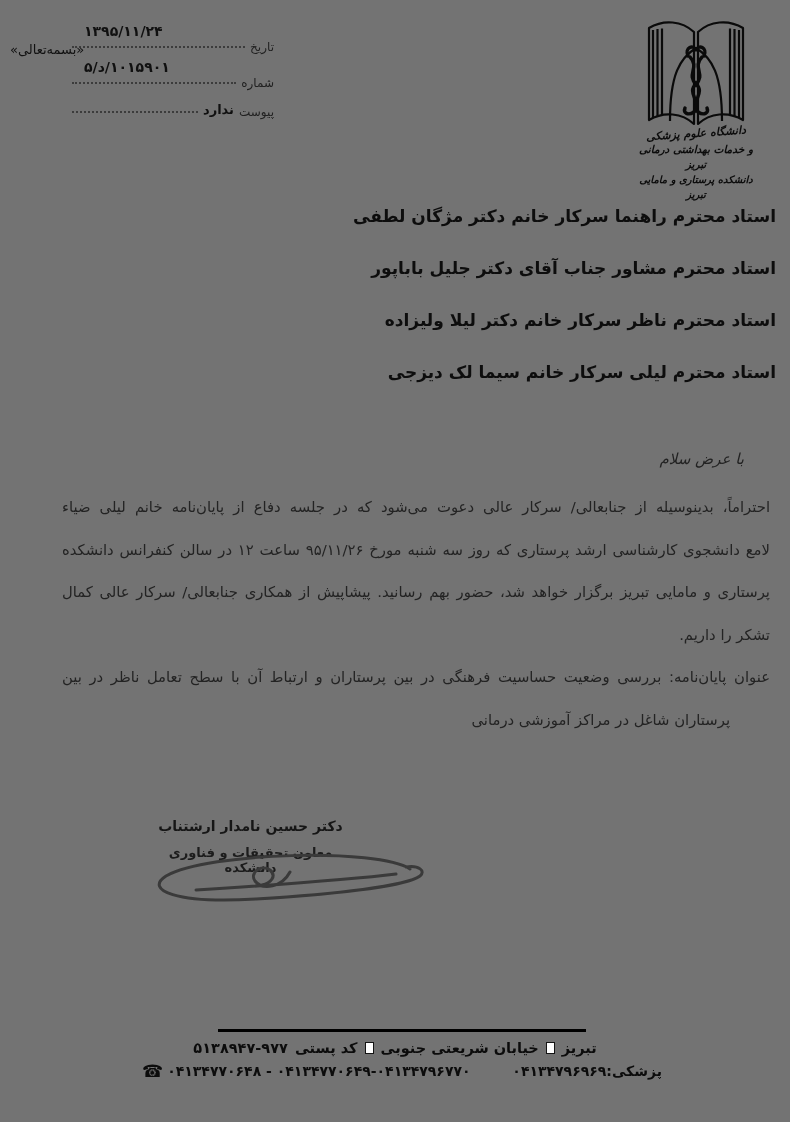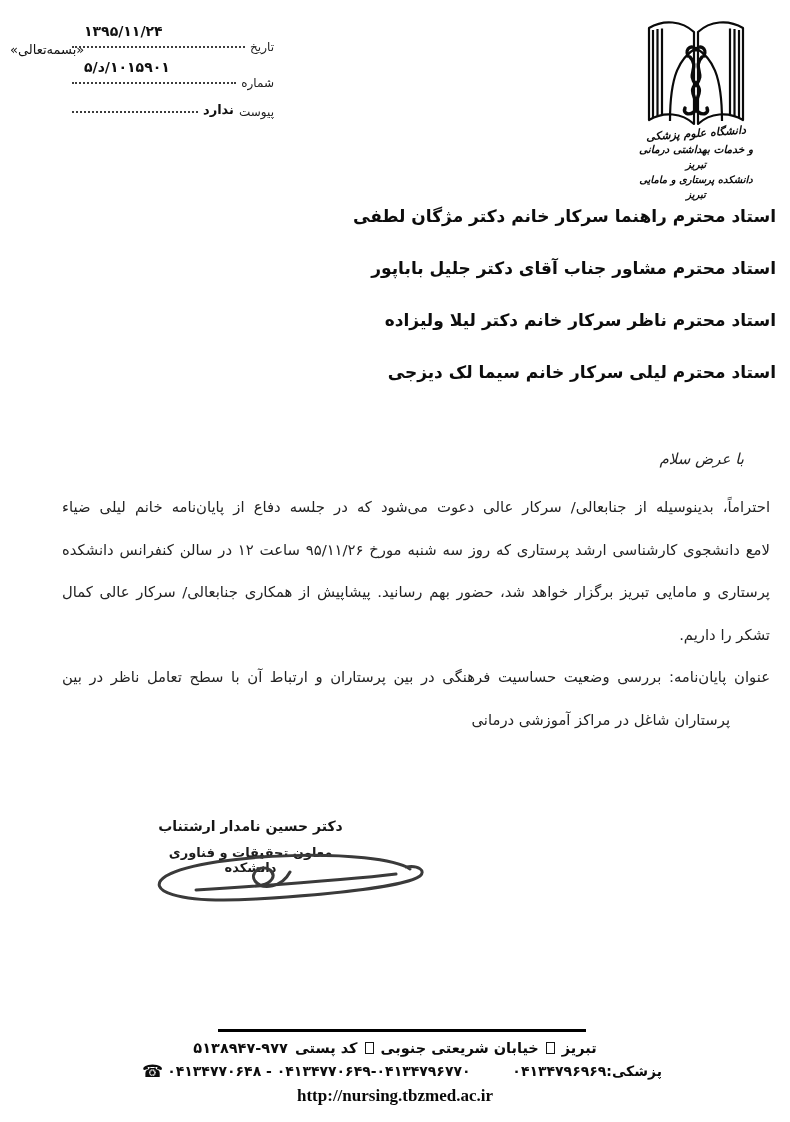--- a/index.html
+++ b/index.html
@@ -1,17 +1,17 @@
 <!DOCTYPE html>
 <html lang="fa"><head>
 <meta charset="utf-8">
 <style>
   html,body{margin:0;padding:0;background:#e8e8e8;}
   .page{
-    width:790px;height:1122px;position:relative;background:#ffffff;
+    width:790px;height:1122px;position:relative;background:#737373;
     font-family:"DejaVu Sans","Liberation Sans",sans-serif;color:#1b1b1b;
     margin:0 auto;overflow:hidden;
   }
   
   .meta{position:absolute;top:26px;left:72px;width:202px;direction:rtl;font-size:12px;color:#222;}
   .meta-row{position:relative;padding-top:14px;margin-bottom:8px;}
   .meta-row.attachment{padding-top:6px;}
   .meta-line{display:flex;align-items:baseline;gap:5px;}
   .meta-label{white-space:nowrap;}
   .meta-dots{flex:1;border-bottom:2px dotted #3c3c3c;transform:translateY(-3px);}
@@ -155,15 +155,14 @@
       <span class="phone-glyph">☎</span>
       <span class="ltr">۰۴۱۳۴۷۷۰۶۴۸ - ۰۴۱۳۴۷۷۰۶۴۹-۰۴۱۳۴۷۹۶۷۷۰</span>
     </span>
     <span class="fax-group">
       <span class="ltr">۰۴۱۳۴۷۹۶۹۶۹</span>
       <span>:</span>
       <span>پزشکی</span>
     </span>
   </div>
 
-  <div class="footer-url">http://nursing.tbzmed.ac.ir</div>
 
 </div>
 
 </body></html>

